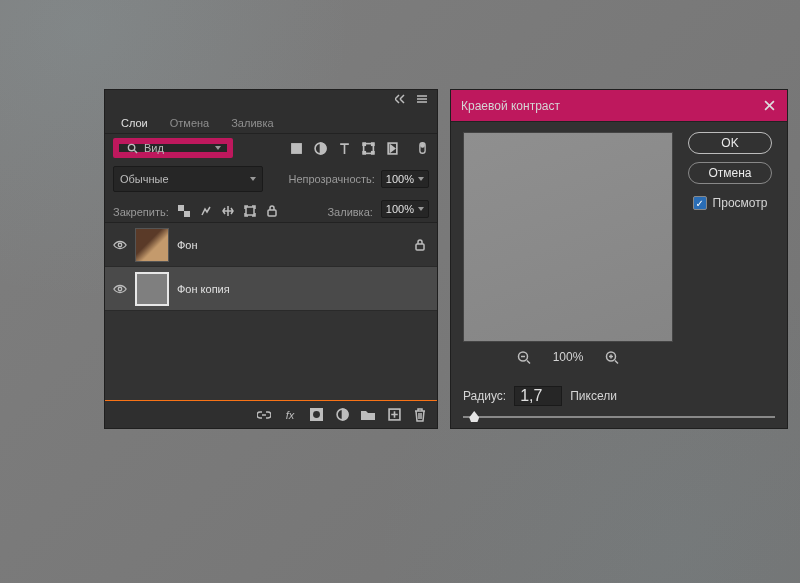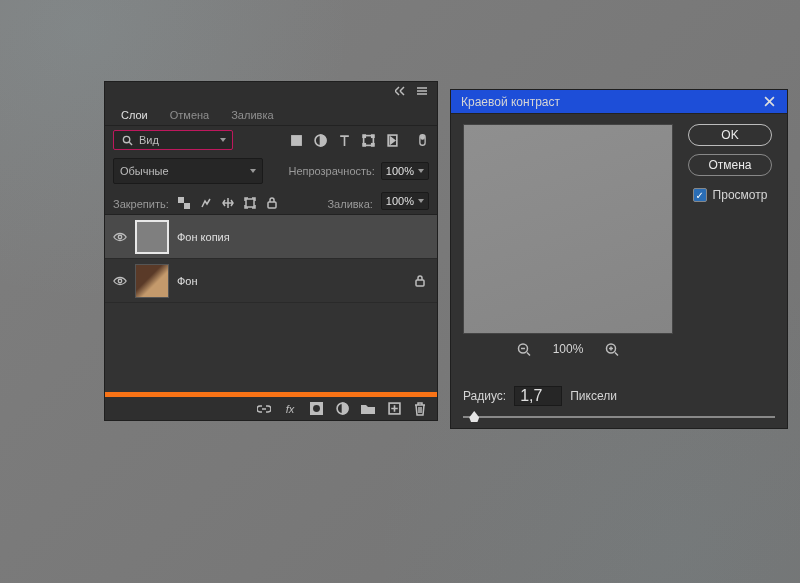--- a/index.html
+++ b/index.html
@@ -15,21 +15,21 @@
     position:absolute; inset:0;
     background:
       radial-gradient(circle at 10% 5%, rgba(160,200,210,.12), transparent 30%),
       radial-gradient(circle at 85% 95%, rgba(120,160,170,.10), transparent 35%),
       linear-gradient(135deg, rgba(255,255,255,.03), rgba(0,0,0,.05));
   }
 
   
   .layers-panel {
     position: absolute;
-    left: 104px; top: 81px;
+    left: 104px; top: 89px;
     width: 334px; height: 340px;
     background: #2f2f2f;
     border: 1px solid #1f1f1f;
     color: #cfcfcf;
     display: flex; flex-direction: column;
     font-size: 11px;
   }
   .lp-topbar {
     height: 18px;
     display:flex; justify-content:flex-end; align-items:center;
@@ -45,21 +45,21 @@
     padding:5px 10px 4px;
     color:#8f8f8f;
     cursor:pointer;
   }
   .lp-tab.active { color:#e0e0e0; }
   .lp-row {
     display:flex; align-items:center;
     padding:4px 8px; gap:6px;
   }
   .lp-search {
-    background:#262626; border:1px solid #be185d;
+    background:#262626; border:6px solid #be185d;
     color:#bdbdbd;
     height:20px; width:120px;
     display:flex; align-items:center;
     padding:0 6px; gap:5px;
     border-radius:2px;
   }
   .chev-down {
     width:0;height:0;border-left:3px solid transparent;border-right:3px solid transparent;border-top:4px solid #999;
     margin-left:auto;
   }
@@ -98,40 +98,40 @@
     width:34px; height:34px; border:1px solid #555; background:#7f7f7f;
     margin-right:8px;
   }
   .thumb.sel { border:2px solid #e8e8e8; }
   .thumb.img {
     background: linear-gradient(135deg,#5a3a28 40%, #c49a6c 60%);
   }
   .layer-name { color:#e0e0e0; }
   .layer-lock { margin-left:auto; margin-right:10px; color:#c0c0c0; }
   .lp-footer {
-    height:28px; border-top:5px solid #f97316;
+    height:28px; border-top:1px solid #f97316;
     display:flex; align-items:center; justify-content:flex-end;
     gap:12px; padding:0 10px;
   }
 
   
   .filter-dialog {
     position:absolute;
     left:450px; top:89px;
     width:338px; height:340px;
     background:#323232;
     border:1px solid #1f1f1f;
     color:#d5d5d5;
     display:flex; flex-direction:column;
     font-size:12px;
   }
   .fd-titlebar {
-    height:24px; display:flex; align-items:center;
+    height:32px; display:flex; align-items:center;
     padding:0 10px;
-    background:#1d4ed8;
+    background:#be185d;
     border-bottom:1px solid #222;
   }
   .fd-close {
     margin-left:auto; width:16px; height:16px;
     display:flex; align-items:center; justify-content:center;
     color:#ddd; cursor:pointer;
   }
   .fd-body {
     flex:1; display:flex; padding:10px 12px 0 12px; gap:12px;
   }
@@ -306,49 +306,49 @@
         </span>
     </div>
     <span class="lbl" style="margin-left:auto;">Заливка:</span>
     <div class="val-box">
       <span>100%</span>
       <span class="small-chev"></span>
     </div>
   </div>
 
   <div class="layers-list">
-    <div class="layer-item selected">
-      <div class="vis-col">
-        <span class="ico">
-            <svg viewBox="0 0 16 10" width="15" height="10">
-              <path d="M1 5c2-3 5-4 7-4s5 1 7 4c-2 3-5 4-7 4s-5-1-7-4z"></path>
-              <circle cx="8" cy="5" r="2"></circle>
-            </svg>
-          </span>
-      </div>
-      <div class="thumb sel"></div>
-      <span class="layer-name">Фон копия</span>
-    </div>
     <div class="layer-item">
       <div class="vis-col">
         <span class="ico">
             <svg viewBox="0 0 16 10" width="15" height="10">
               <path d="M1 5c2-3 5-4 7-4s5 1 7 4c-2 3-5 4-7 4s-5-1-7-4z"></path>
               <circle cx="8" cy="5" r="2"></circle>
             </svg>
           </span>
       </div>
       <div class="thumb img"></div>
       <span class="layer-name">Фон</span>
       <span class="layer-lock ico">
           <svg viewBox="0 0 12 12" width="12" height="12">
             <rect x="2" y="5" width="8" height="6" rx="1"></rect>
             <path d="M4 5V3a2 2 0 014 0v2"></path>
           </svg>
         </span>
+    </div>
+    <div class="layer-item selected">
+      <div class="vis-col">
+        <span class="ico">
+            <svg viewBox="0 0 16 10" width="15" height="10">
+              <path d="M1 5c2-3 5-4 7-4s5 1 7 4c-2 3-5 4-7 4s-5-1-7-4z"></path>
+              <circle cx="8" cy="5" r="2"></circle>
+            </svg>
+          </span>
+      </div>
+      <div class="thumb sel"></div>
+      <span class="layer-name">Фон копия</span>
     </div>
   </div>
 
   <div class="lp-footer">
     <span class="ico">
         <svg viewBox="0 0 14 8" width="14" height="8">
           <path d="M5 1H3a3 3 0 000 6h2M9 1h2a3 3 0 010 6H9M5 4h4"></path>
         </svg>
       </span>
     <span class="ico" style="font-style:italic;font-size:11px;color:#bdbdbd;">fx</span>

